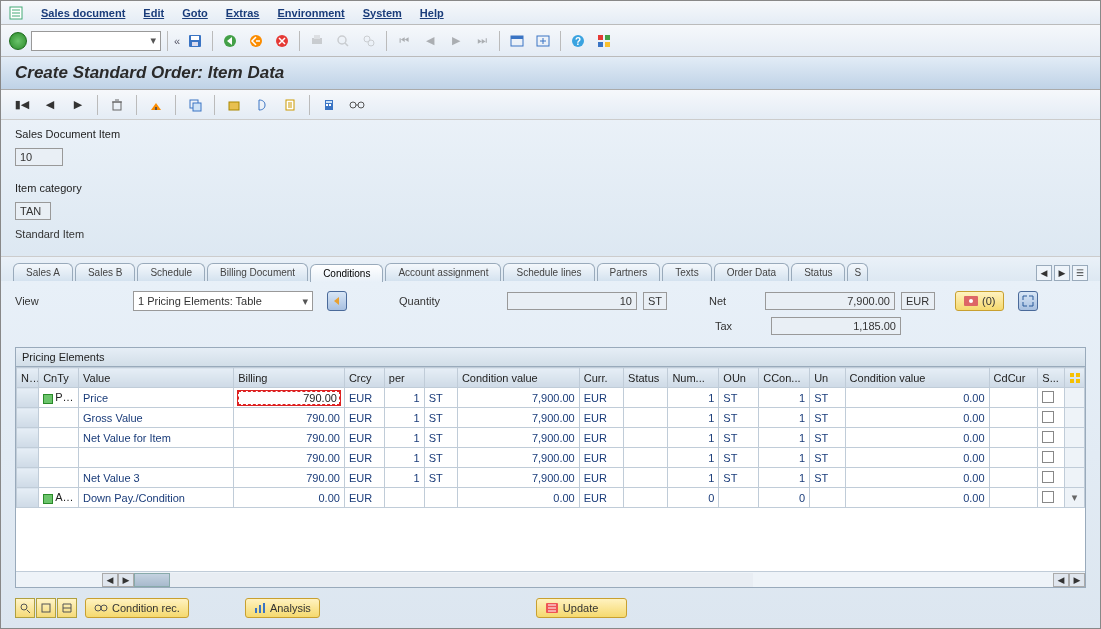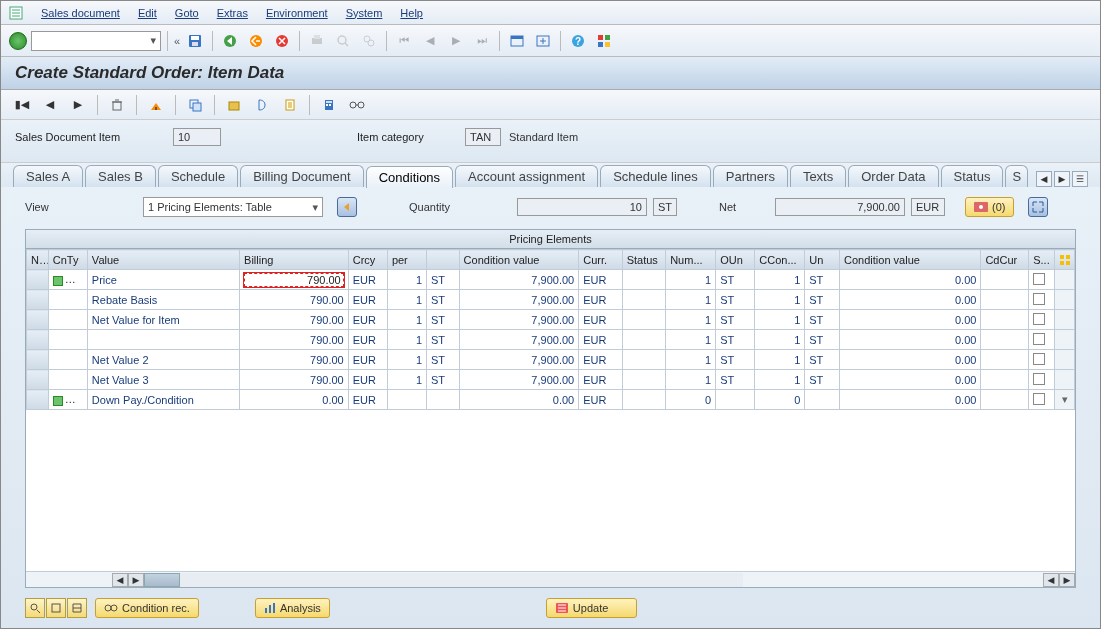--- a/index.html
+++ b/index.html
@@ -37,21 +37,21 @@
   .menubar {
     background: linear-gradient(#f6f8fb, #e4ecf5);
     display: flex;
     align-items: center;
     padding: 2px 8px;
     gap: 18px;
     border-bottom: 1px solid #bbb;
     height: 24px;
   }
   .menubar .app-icon { width: 14px; height: 14px; display:flex;align-items:center;justify-content:center; }
-  .menubar a { color: var(--link-blue); text-decoration: underline; cursor: pointer; }
+  .menubar a { color: var(--link-blue); text-decoration: underline; cursor: pointer; font-weight: bold; }
   
   .toolbar {
     background: linear-gradient(#f6f8fb, #e4ecf5);
     display: flex;
     align-items: center;
     padding: 4px 8px;
     gap: 4px;
     border-bottom: 1px solid #bbb;
     height: 32px;
   }
@@ -89,21 +89,21 @@
     border-bottom: 1px solid #ccc;
     display:flex; gap:6px; align-items:center;
     height: 30px;
   }
   
   .hdrfields {
     background: linear-gradient(#eaf1f8, #dde8f2);
     padding: 8px 14px 12px 14px;
     border-bottom: 1px solid #ccc;
   }
-  .fldrow { display:flex; align-items:center; gap:8px; margin-bottom:4px; }
+  .fldrow { display:flex; align-items:flex-start; gap:8px; margin-bottom:4px;flex-direction:column; }
   .lbl { width: 150px; color:#222; }
   .inp {
     border:1px solid #999; background:#fff; height:18px; padding:1px 4px;
     font-size:11px; display:inline-flex; align-items:center;
   }
   .inp.ro { background:#e9eff5; }
   
   .tabstrip {
     background: linear-gradient(#eaf1f8, #dde8f2);
     padding: 0 12px;
@@ -114,37 +114,37 @@
   }
   .tab {
     background: linear-gradient(#f4f8fc,#d4e2ef);
     border:1px solid #9ab;
     border-bottom:none;
     border-radius: 6px 6px 0 0;
     padding: 3px 12px;
     color:#444;
     cursor:pointer;
     white-space:nowrap;
-    font-size:13px;
+    font-size:10px;
   }
   .tab.active {
     background: linear-gradient(#fff,#e8f0f8);
     font-weight: normal;
     color:#000;
     position:relative; top:1px;
   }
   .tabstrip .tab-nav { margin-left:auto; display:flex; gap:2px; }
   .mini-btn {
     width:16px;height:16px;border:1px solid #9ab; background:#eef4fa;
     display:inline-flex;align-items:center;justify-content:center;font-size:9px;cursor:pointer;
   }
   
   .content {
     background: linear-gradient(#e8f0f8, #dce6f0);
-    padding: 10px 24px;
+    padding: 10px 14px;
     flex: 1;
     overflow:hidden;
     display:flex;
     flex-direction:column;
   }
   .summary-row { display:flex; align-items:center; gap:6px; margin-bottom:6px; }
   .summary-row .lbl2 { width:56px; }
   .goldbtn {
     height:20px; padding:0 8px;
     border:1px solid #c8a030;
@@ -164,21 +164,20 @@
     margin-top:6px;
     flex:1;
     display:flex; flex-direction:column;
     min-height:0;
   }
   .grid-title {
     padding:3px 6px;
     background: linear-gradient(#e6eef6,#d2dee8);
     color:#222;
     border-bottom:1px solid #9ab;
-    text-align:center;
   }
   .grid-scroll { overflow:auto; flex:1; }
   table.grid { border-collapse:collapse; width:100%; table-layout:fixed; }
   table.grid th, table.grid td {
     border:1px solid #c0ccd8;
     padding: 2px 4px;
     height:20px;
     overflow:hidden; text-overflow:ellipsis; white-space:nowrap;
     font-size:11px;
   }
@@ -460,20 +459,25 @@
           </svg>
         <span>(0)</span>
       </span>
       <span class="bluebtn" style="margin-left:8px">
         <svg width="12" height="12">
             <path d="M1 1h4M1 1v4M11 1h-4M11 1v4M1 11h4M1 11v-4M11 11h-4M11 11v-4" stroke="#2a5a9a" fill="none"></path>
           </svg>
       </span>
     </div>
 
+    <div class="summary-row" style="margin-left:700px">
+      <span class="lbl2" style="width:28px">Tax</span>
+      <span style="width:16px"></span>
+      <span class="inp ro" style="width:130px;justify-content:flex-end">1,185.00</span>
+    </div>
 
     <div class="gridwrap">
       <div class="grid-title">Pricing Elements</div>
       <div class="grid-scroll">
         <table class="grid">
           <colgroup>
             <col style="width:20px">
               <col style="width:36px">
               <col style="width:140px">
             <col style="width:100px">
@@ -540,21 +544,21 @@
                 <td class="num">1</td>
                 <td class="link">ST</td>
                 <td class="num">0.00</td>
                 <td class="txt"></td>
                 <td class="txt"><span class="chk"></span></td>
                 <td class="vscroll-col" style="background: rgb(238, 243, 248); border: 1px solid rgb(192, 204, 216);"></td>
               </tr>
               <tr>
                 <td class="row-sel"></td>
                 <td class="txt"></td>
-                <td class="link">Rebate Basis</td>
+                <td class="link">Gross Value</td>
                 <td class="num">790.00</td>
                 <td class="link">EUR</td>
                 <td class="num">1</td>
                 <td class="link">ST</td>
                 <td class="num">7,900.00</td>
                 <td class="link">EUR</td>
                 <td class="txt"></td>
                 <td class="num">1</td>
                 <td class="link">ST</td>
                 <td class="num">1</td>
@@ -581,40 +585,20 @@
                 <td class="link">ST</td>
                 <td class="num">0.00</td>
                 <td class="txt"></td>
                 <td class="txt"><span class="chk"></span></td>
                 <td class="vscroll-col" style="background: rgb(238, 243, 248); border: 1px solid rgb(192, 204, 216);"></td>
               </tr>
               <tr>
                 <td class="row-sel"></td>
                 <td class="txt"></td>
                 <td class="link"></td>
-                <td class="num">790.00</td>
-                <td class="link">EUR</td>
-                <td class="num">1</td>
-                <td class="link">ST</td>
-                <td class="num">7,900.00</td>
-                <td class="link">EUR</td>
-                <td class="txt"></td>
-                <td class="num">1</td>
-                <td class="link">ST</td>
-                <td class="num">1</td>
-                <td class="link">ST</td>
-                <td class="num">0.00</td>
-                <td class="txt"></td>
-                <td class="txt"><span class="chk"></span></td>
-                <td class="vscroll-col" style="background: rgb(238, 243, 248); border: 1px solid rgb(192, 204, 216);"></td>
-              </tr>
-              <tr>
-                <td class="row-sel"></td>
-                <td class="txt"></td>
-                <td class="link">Net Value 2</td>
                 <td class="num">790.00</td>
                 <td class="link">EUR</td>
                 <td class="num">1</td>
                 <td class="link">ST</td>
                 <td class="num">7,900.00</td>
                 <td class="link">EUR</td>
                 <td class="txt"></td>
                 <td class="num">1</td>
                 <td class="link">ST</td>
                 <td class="num">1</td>

